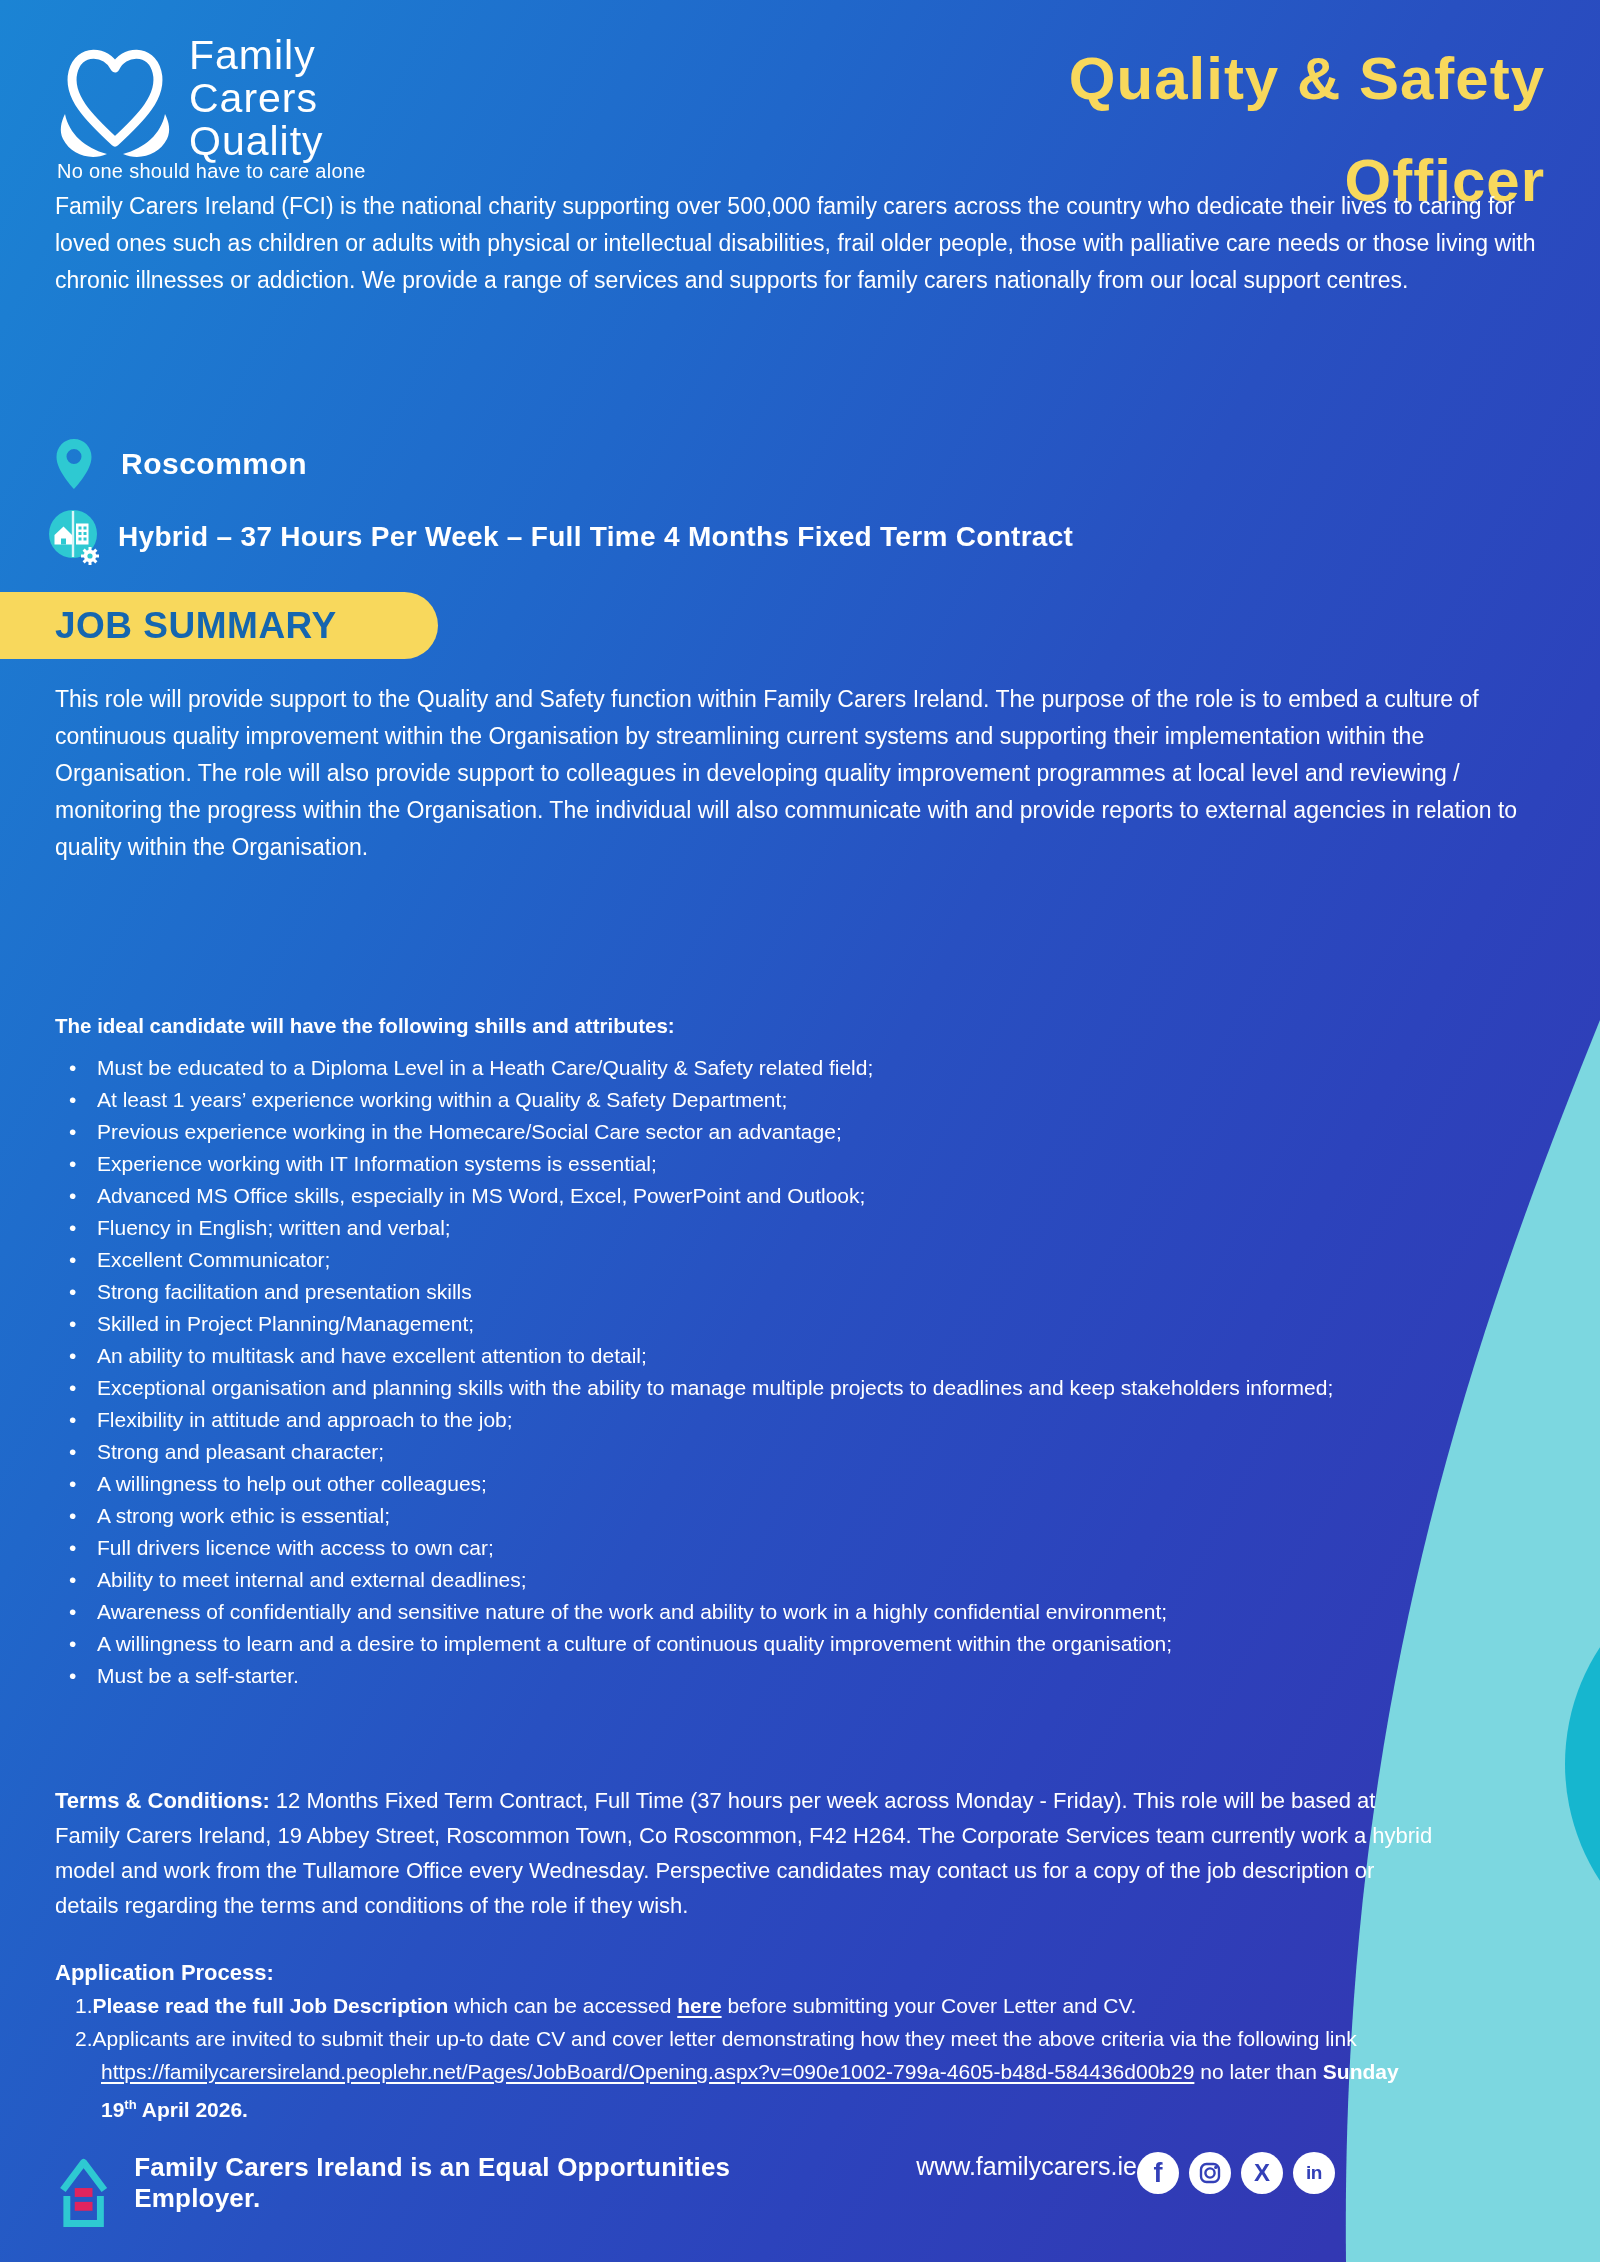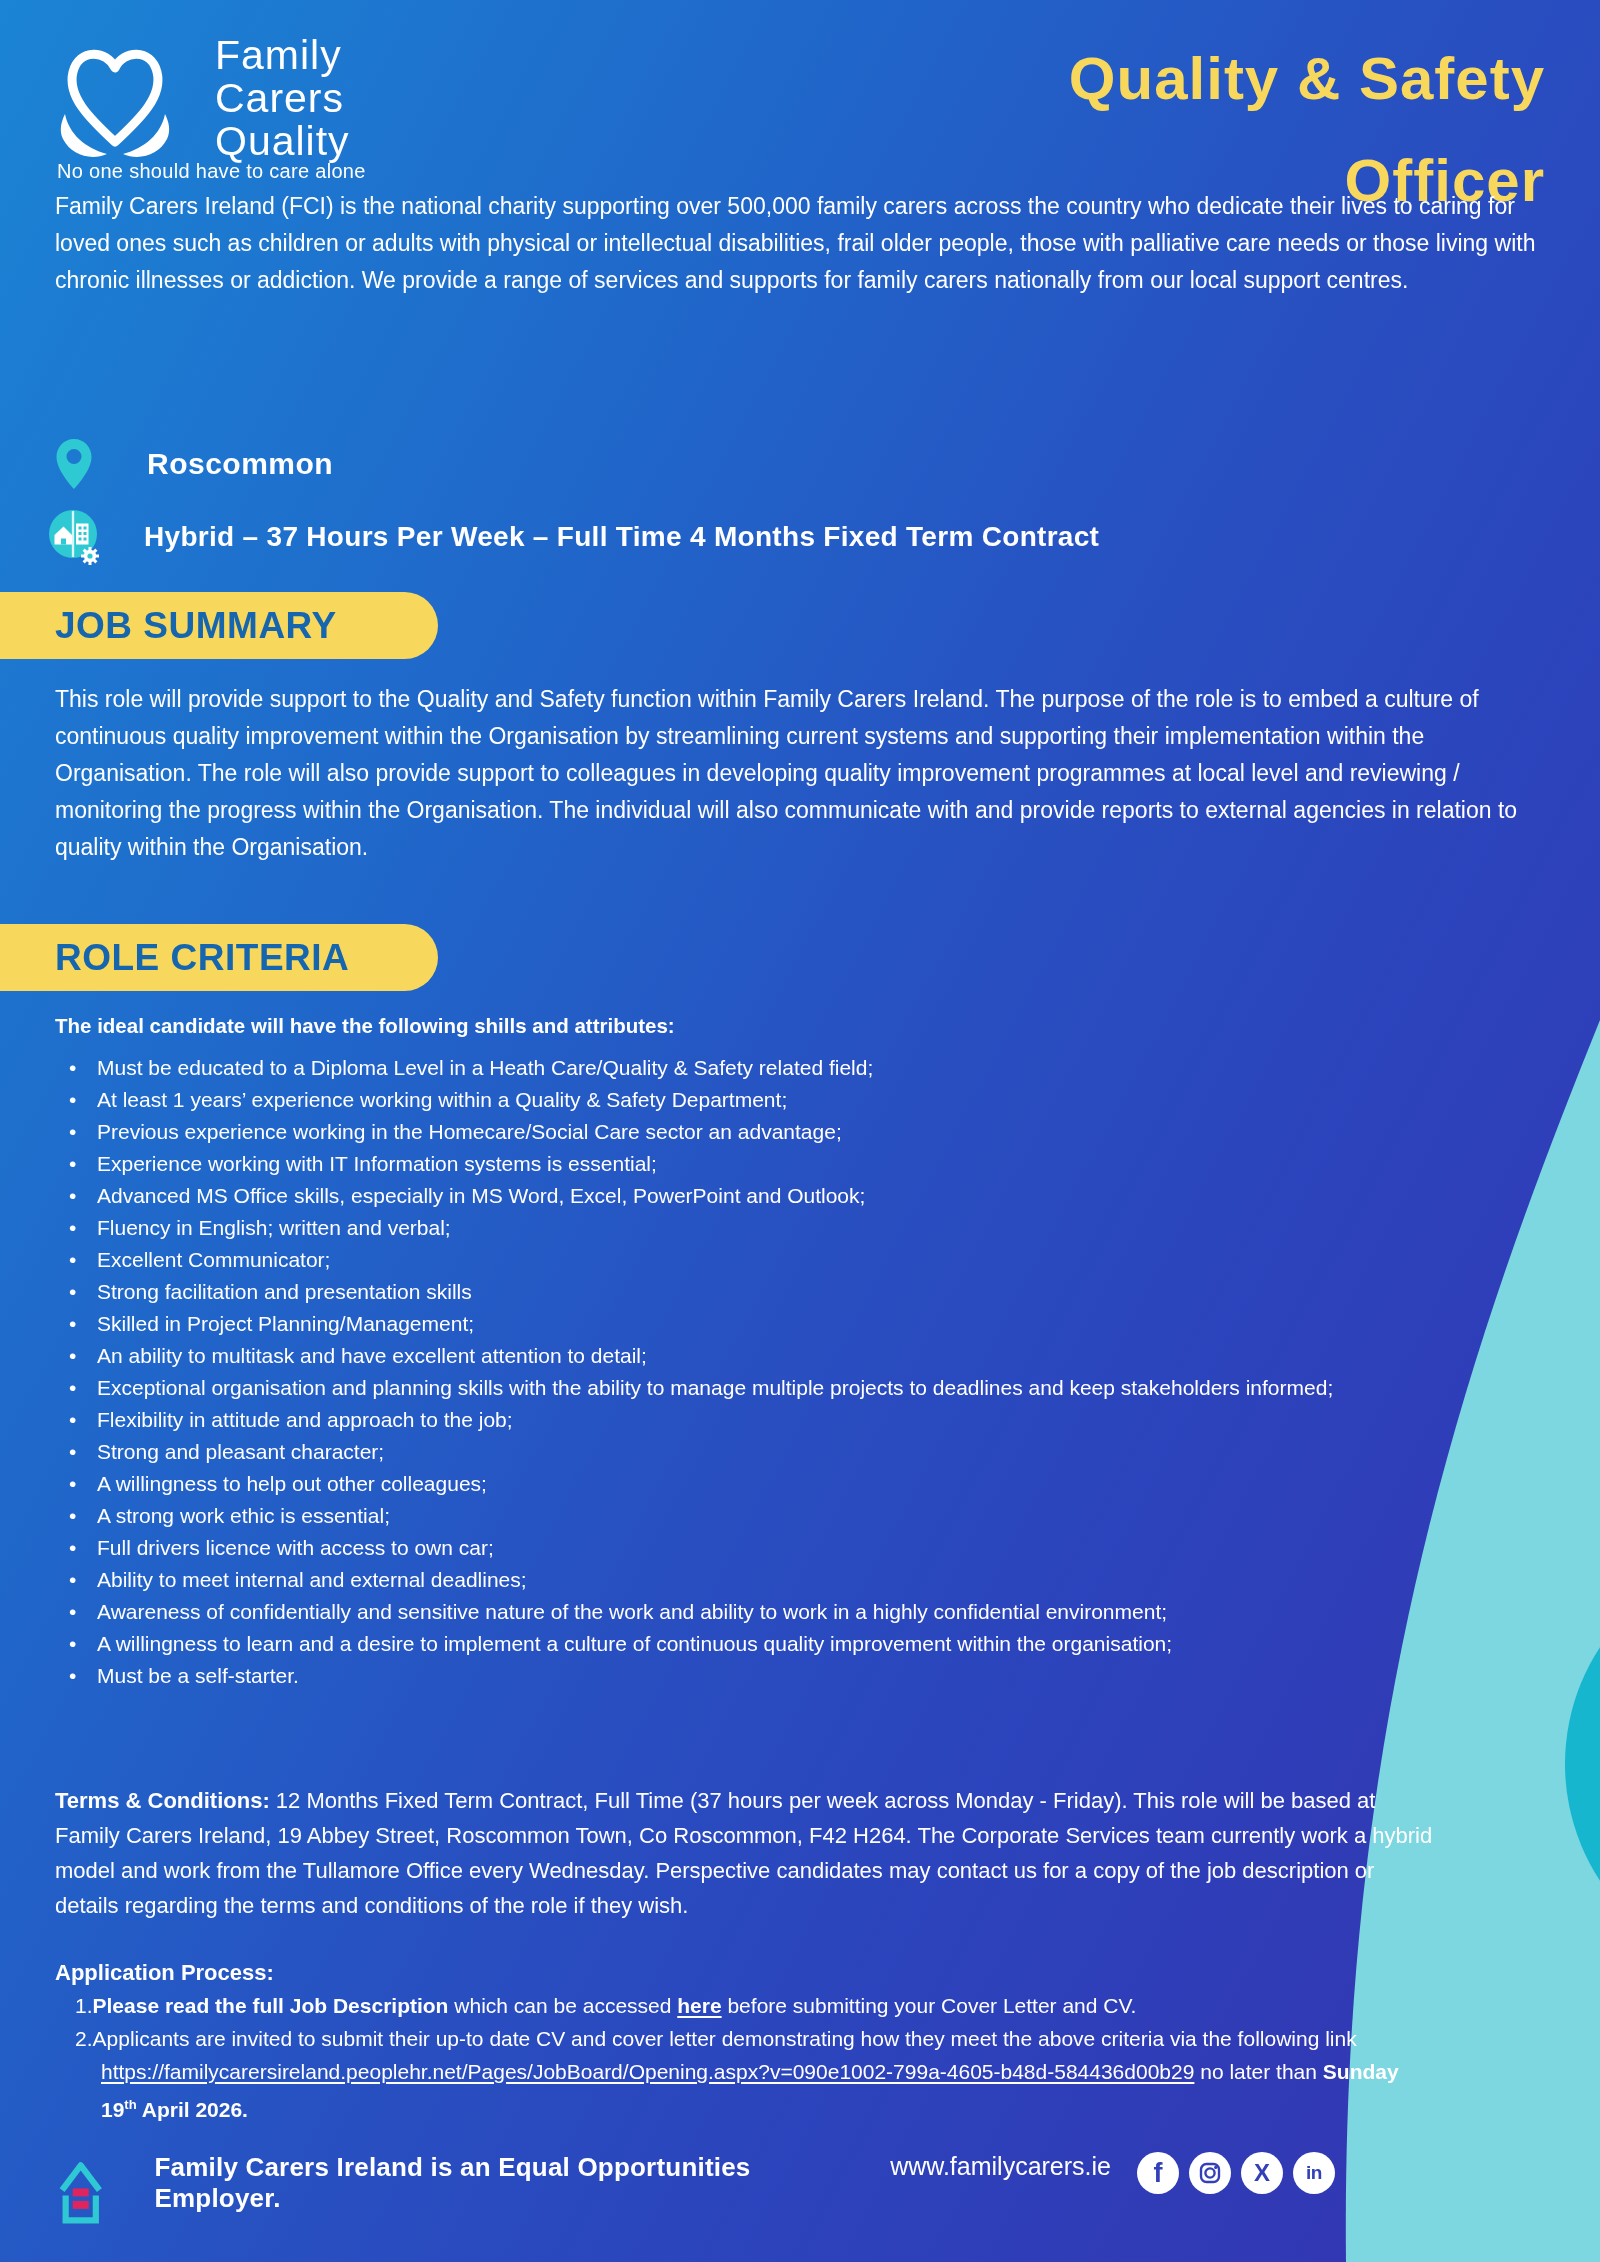--- a/index.html
+++ b/index.html
@@ -1,21 +1,21 @@
 <!DOCTYPE html>
 <html><head>
 <meta charset="utf-8">
 <style>
   html,body{margin:0;padding:0;background:#222;}
   .page{
     position:relative;width:1600px;height:2262px;overflow:hidden;
     background:linear-gradient(118deg,#1b84d4 0%,#2067ca 30%,#2850c1 52%,#2c43bc 70%,#3238b3 90%,#3437b2 100%);
     font-family:"Liberation Sans",sans-serif;color:#ffffff;
   }
-  .abs{position:absolute;gap:26px;}
+  .abs{position:absolute;}
   
   .blob-svg{position:absolute;right:0;bottom:0;z-index:0;}
   
   .logo-row{top:34px;left:55px;display:flex;align-items:flex-start;z-index:2;}
   .logo-text{margin-left:14px;font-size:41px;line-height:43px;font-weight:400;letter-spacing:1px;color:#fff;}
   .tagline{top:160px;left:57px;font-size:20px;font-weight:400;letter-spacing:.3px;}
   .job-title{top:42px;right:55px;text-align:right;color:#F8D85C;font-weight:700;font-size:60px;line-height:74px;letter-spacing:1px;z-index:2;}
   .job-title .line2{margin-top:28px;}
   
   .intro{top:188px;left:55px;right:60px;font-size:23px;line-height:37px;z-index:2;}
@@ -117,23 +117,20 @@
       </g>
     </svg>
     <span class="txt">Hybrid – 37 Hours Per Week – Full Time 4 Months Fixed Term Contract</span>
   </div>
 
   <div class="abs banner banner1">
     <span>JOB SUMMARY</span>
   </div>
   <div class="abs summary">This role will provide support to the Quality and Safety function within Family Carers Ireland. The purpose of the role is to embed a culture of continuous quality improvement within the Organisation by streamlining current systems and supporting their implementation within the Organisation. The role will also provide support to colleagues in developing quality improvement programmes at local level and reviewing / monitoring the progress within the Organisation. The individual will also communicate with and provide reports to external agencies in relation to quality within the Organisation.</div>
 
-  <div class="abs banner banner2">
-    <span>ROLE CRITERIA</span>
-  </div>
   <div class="abs criteria-intro">The ideal candidate will have the following shills and attributes:</div>
 
   <ul class="abs bullets">
     <li>
       <span class="dot">•</span>
       <span class="bt">Must be educated to a Diploma Level in a Heath Care/Quality &amp; Safety related field;</span>
     </li>
   <li>
       <span class="dot">•</span>
       <span class="bt">At least 1 years’ experience working within a Quality &amp; Safety Department;</span>

